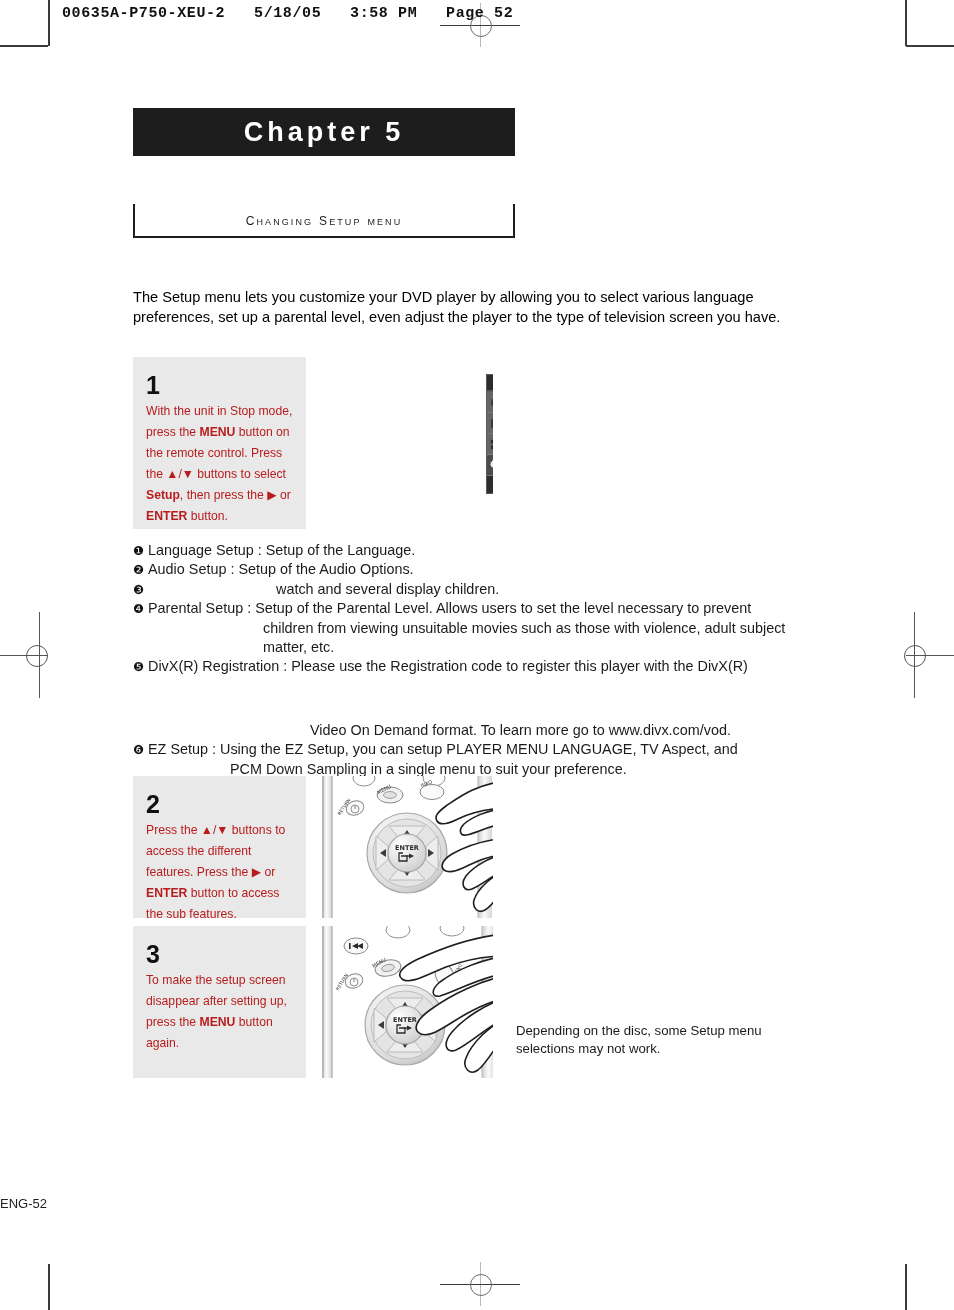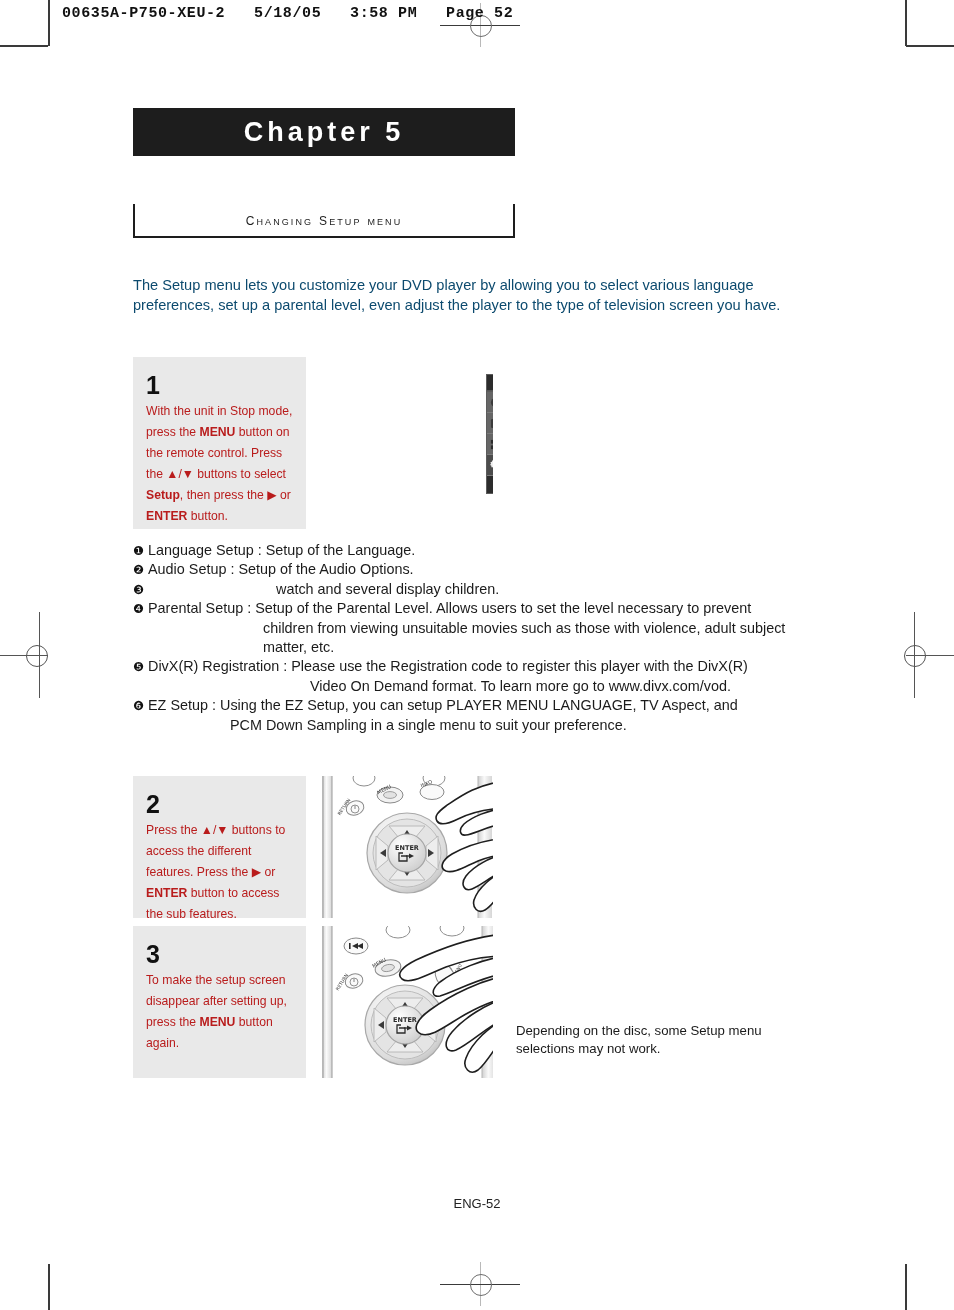--- a/index.html
+++ b/index.html
@@ -96,25 +96,25 @@
     left: 133px; top: 253px;
     margin: 0;
     font-size: 23px;
     font-weight: bold;
     letter-spacing: -0.2px;
     color: #111;
   }
 
   .intro {
     position: absolute;
-    left: 133px; top: 276px;
+    left: 133px; top: 288px;
     width: 690px;
     font-size: 14.6px;
     line-height: 19.5px;
-    color: #0c4a6e;
+    color: #000000;
   }
 
   
   .step-box {
     position: absolute;
     background: #e9e9e9;
     display: flex;
   }
   .step-text {
     padding: 16px 12px 10px 13px;
@@ -212,21 +212,21 @@
     width: 15px;
     flex: none;
     font-family: "DejaVu Sans", sans-serif;
     font-size: 12.4px;
     line-height: 19.4px;
     color: #111;
   }
   .desc-text { flex: 1; }
   .desc-text .ind1 { display: block; padding-left: 128px; }
   .desc-text .ind2 { display: block; padding-left: 115px; }
-  .desc-text .ind3 { display: block; padding-left: 162px; }
+  .desc-text .ind3 { display: block; padding-left: 162px; margin-top: 44px; }
   .desc-text .ind4 { display: block; padding-left: 82px; }
 
   
   .remote-photo {
     position: relative;
     flex: 1;
     background: #ffffff;
     overflow: hidden;
   }
 
@@ -237,21 +237,21 @@
     width: 300px;
     font-size: 13.2px;
     line-height: 17.6px;
   }
   .note .note-title { font-weight: bold; }
 
   .footer {
     position: absolute;
     left: 0; top: 1196px;
     width: 954px;
-    text-align: center;
+    text-align: left;
     font-size: 13px;
     color: #222;
   }
 </style>
 </head>
 <body>
 
 <div class="page">
 
   <div class="mark-line" style="left:48px; top:0; width:1.5px; height:46px;"></div>

